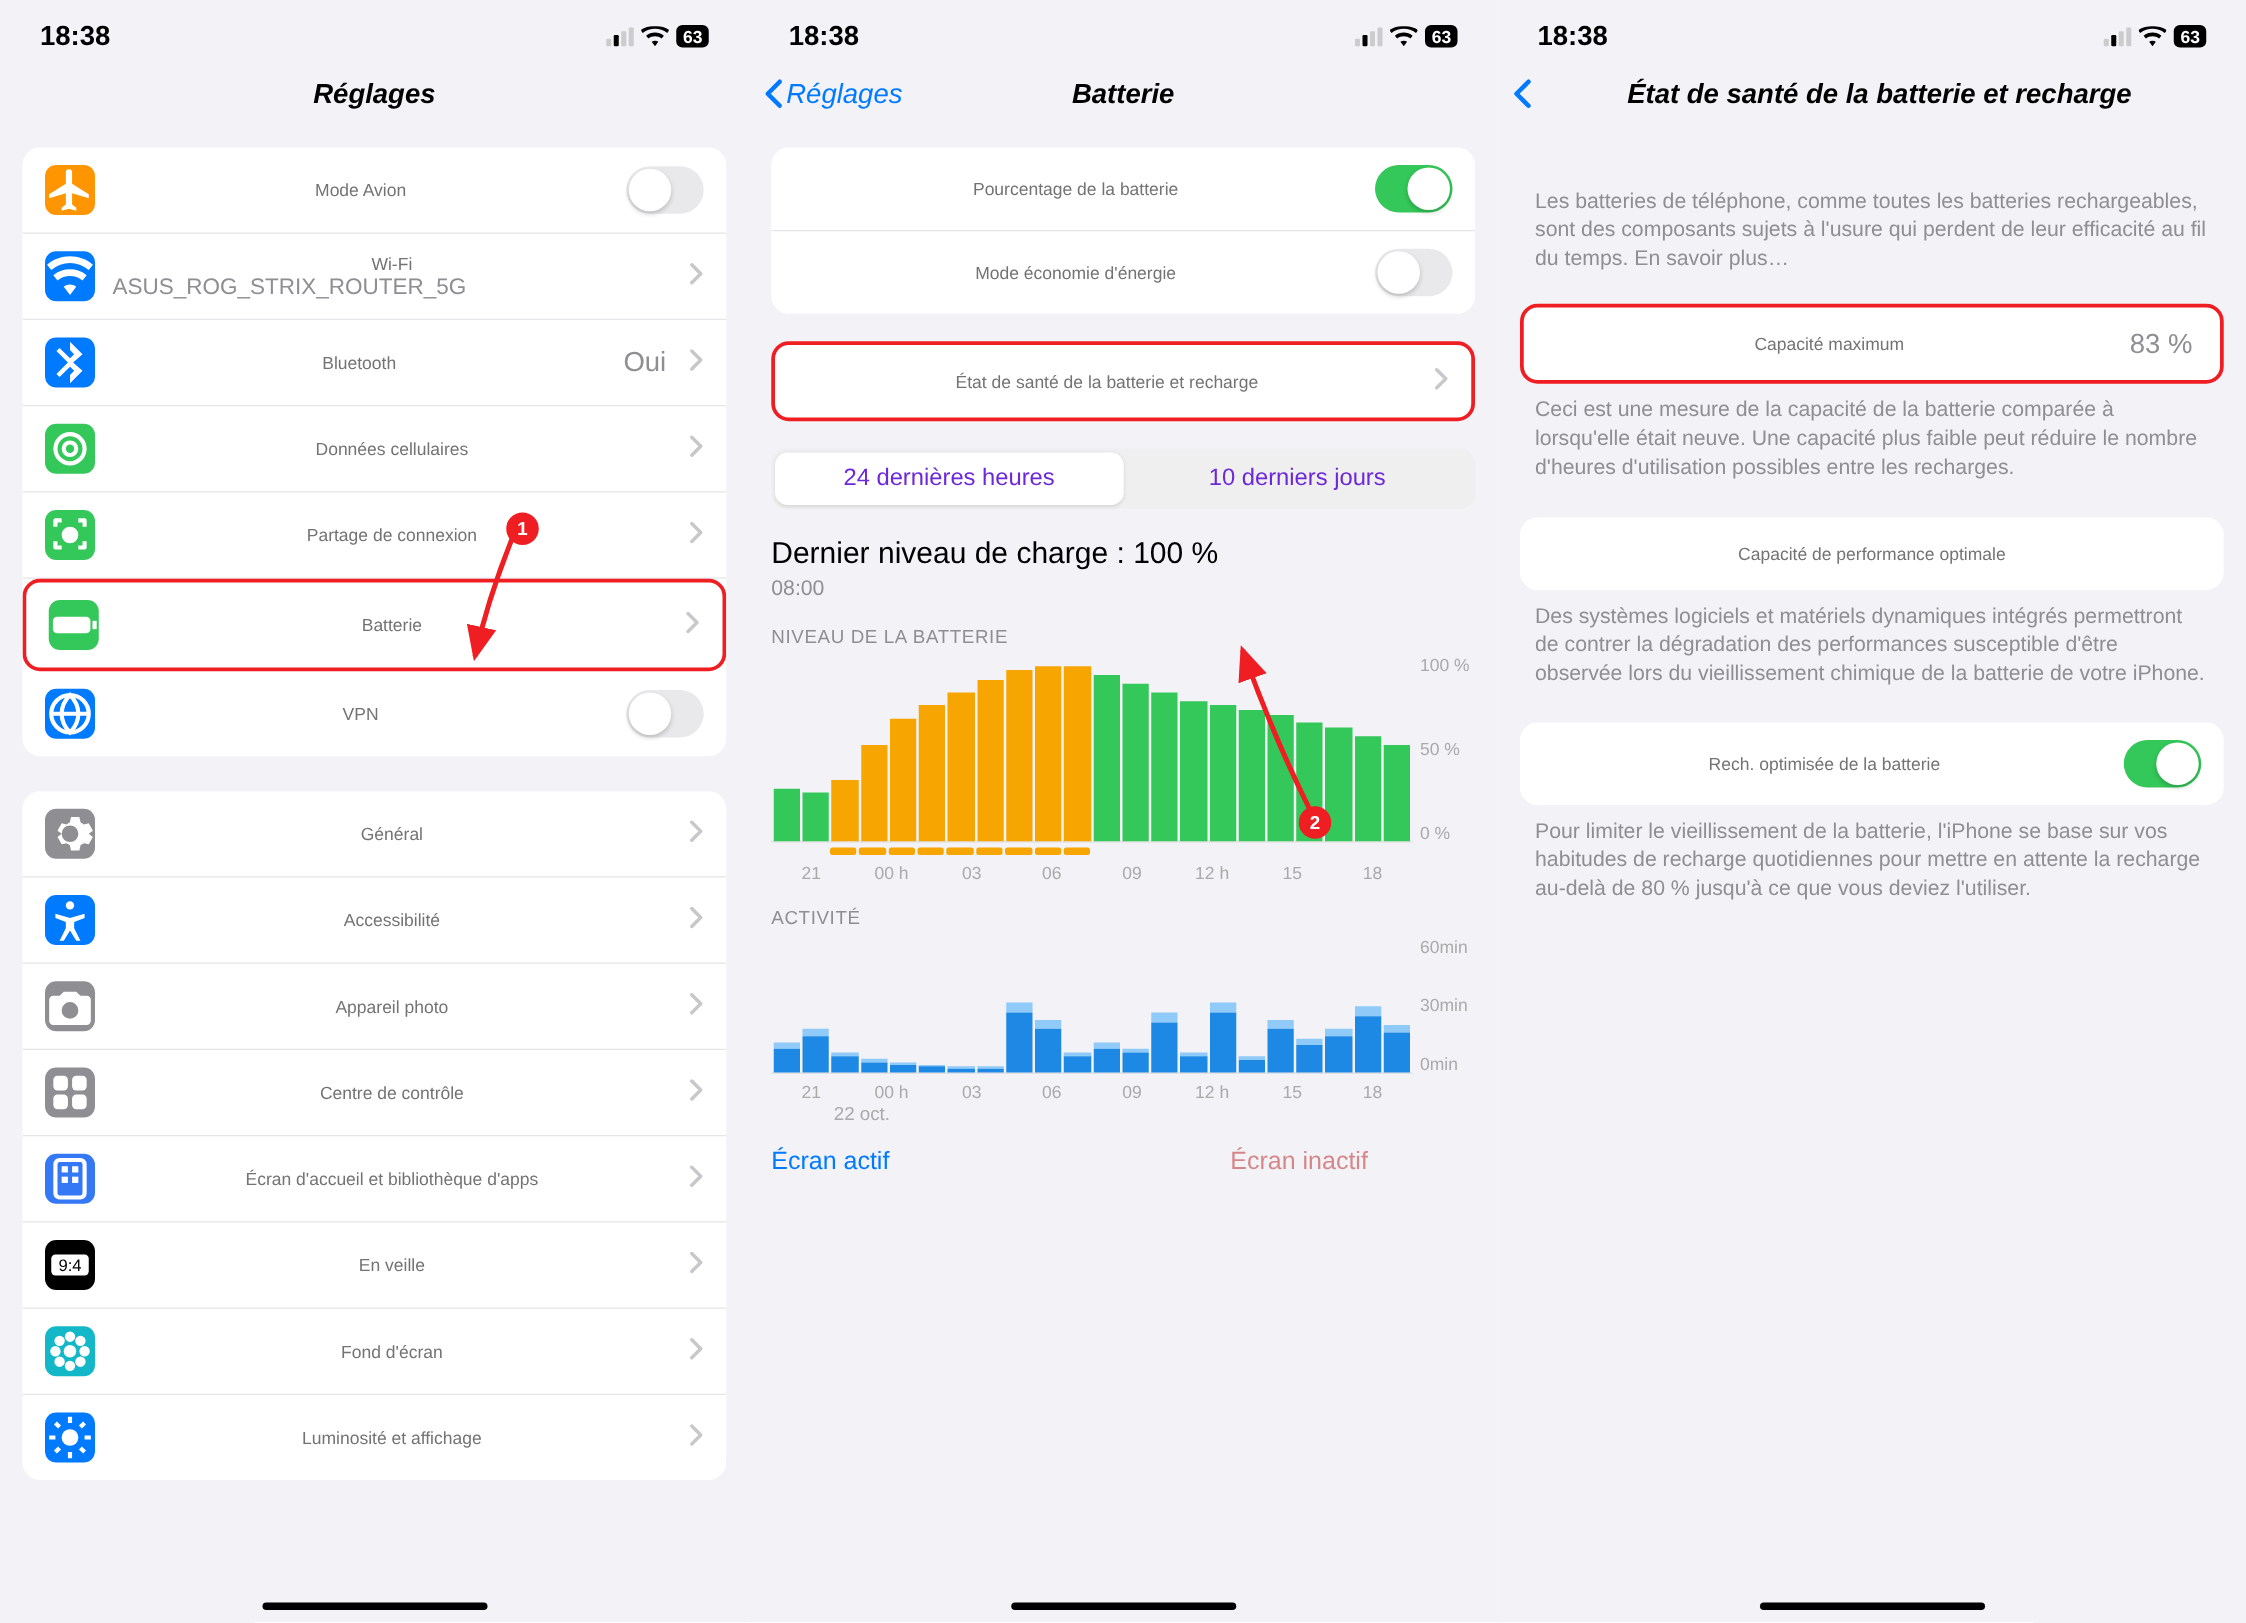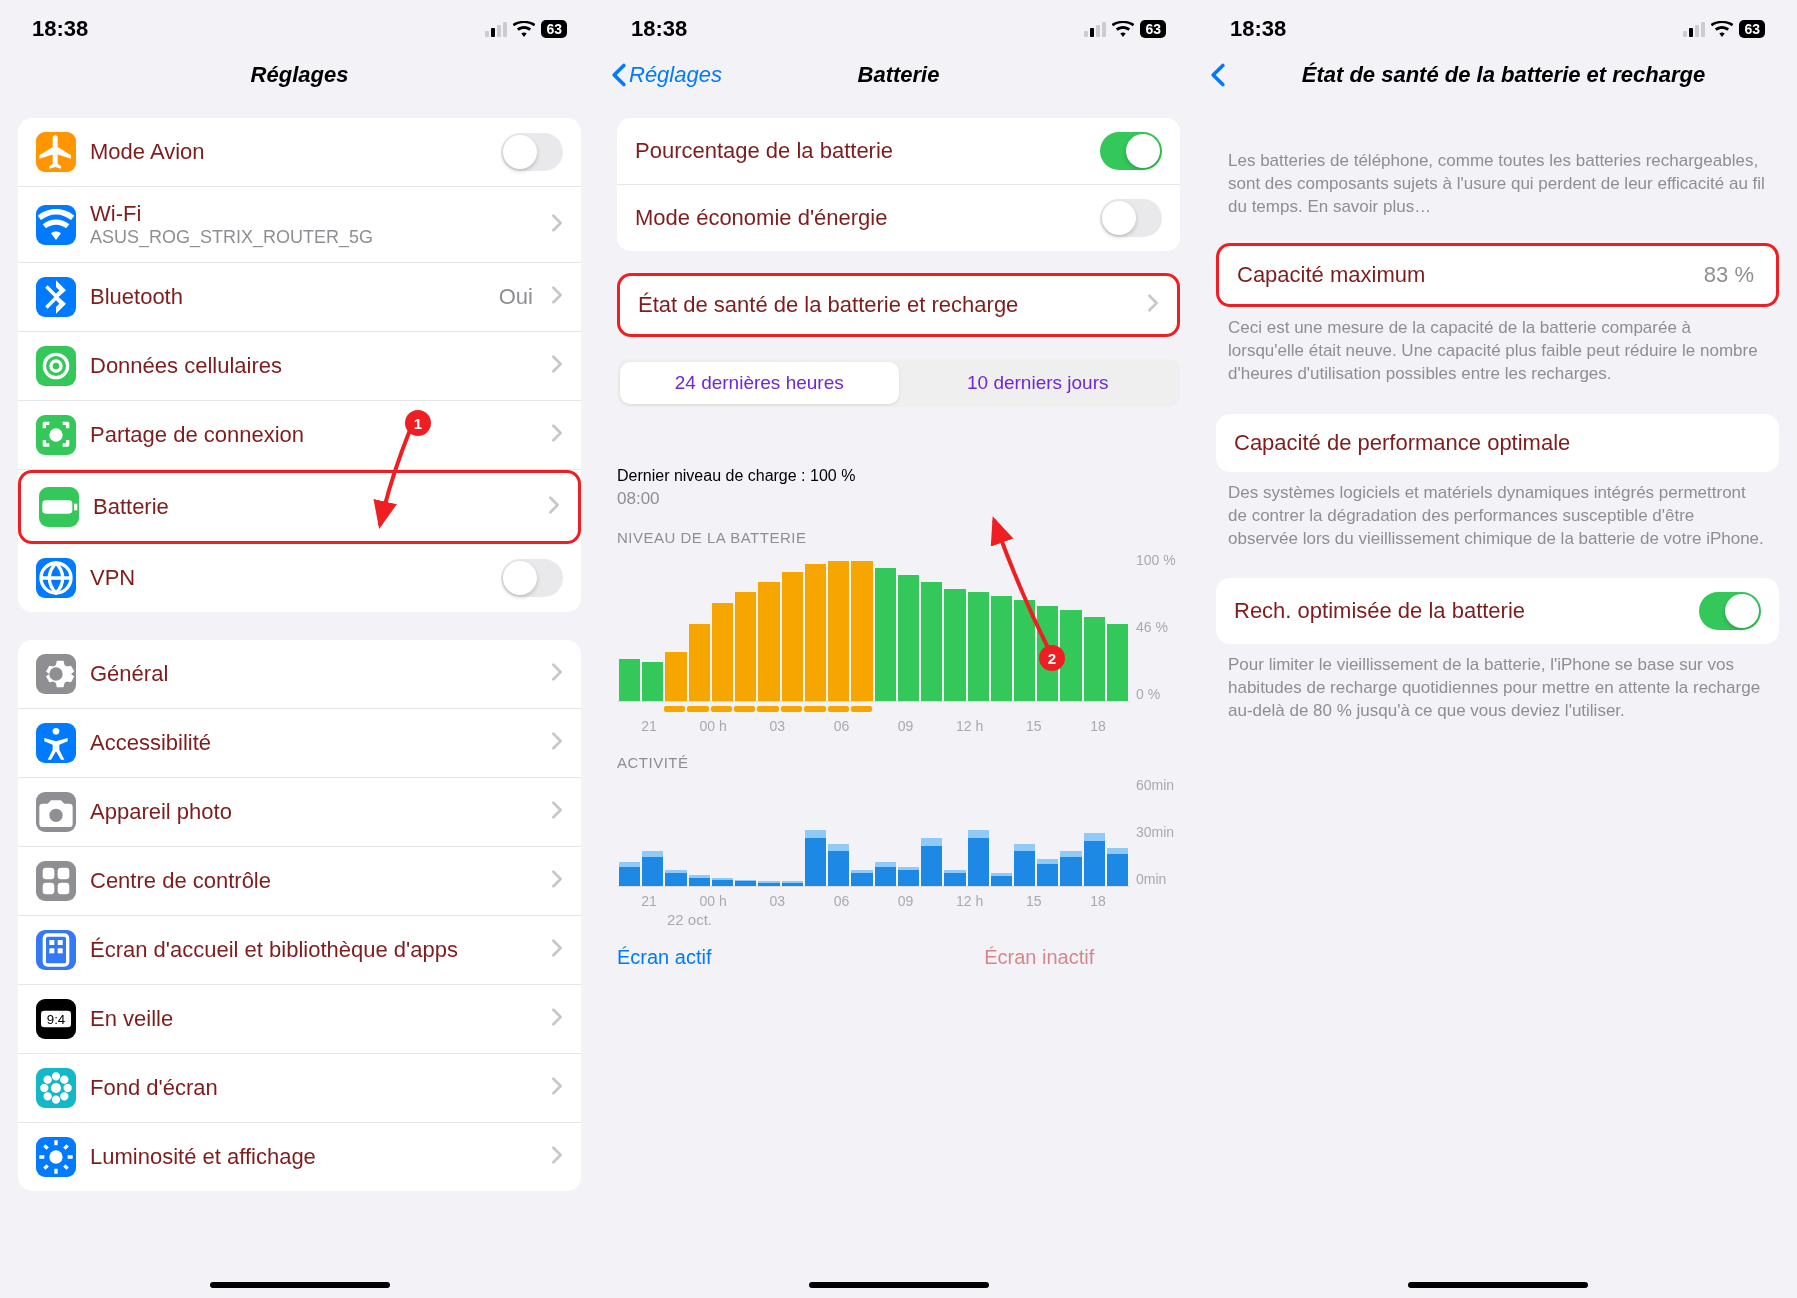--- a/index.html
+++ b/index.html
@@ -17,40 +17,40 @@
 .batt-box { background: #000; color: #fff; font-size: 14px; font-weight: 700; border-radius: 5px; padding: 1px 5px; }
 .nav-header { display: flex; align-items: center; padding: 10px 12px; position: relative; min-height: 50px; font-style: italic; }
 .nav-back { color: #007aff; font-size: 22px; display: flex; align-items: center; gap: 2px; position: absolute; left: 12px; }
 .nav-title { font-size: 22px; font-weight: 600; text-align: center; width: 100%; }
 .nav-title.tight { font-size: 22px; }
 .section { margin: 18px 18px 0; background: #fff; border-radius: 14px; overflow: hidden; }
 .row { display: flex; align-items: center; padding: 14px 18px; border-bottom: 1px solid #e5e5ea; min-height: 58px; gap: 14px; position: relative; }
 .row:last-child { border-bottom: none; }
 .row-icon { width: 40px; height: 40px; border-radius: 9px; display: flex; align-items: center; justify-content: center; flex-shrink: 0; }
 .row-body { flex: 1; display: flex; flex-direction: column; justify-content: center; }
-.row-label { font-size: 22px; color: #7f1d1d; }
+.row-label { font-size: 14px; color: #737373; text-align: center; }
 .row-sub { font-size: 18px; color: #8e8e93; }
 .row-value { font-size: 22px; color: #8e8e93; margin-right: 4px; }
 .chevron { color: #c7c7cc; }
 .chevron svg { width: 12px; height: 18px; }
 .toggle { width: 62px; height: 38px; border-radius: 19px; position: relative; transition: .2s; }
 .toggle.on { background: #34c759; }
 .toggle.off { background: #e9e9eb; }
 .toggle .knob { width: 34px; height: 34px; background: #fff; border-radius: 50%; position: absolute; top: 2px; box-shadow: 0 2px 4px rgba(0,0,0,.2); }
 .toggle.on .knob { right: 2px; }
 .toggle.off .knob { left: 2px; }
 .footer-text { font-size: 17px; color: #8e8e93; padding: 10px 30px 0; line-height: 1.35; }
 .highlight-red { border: 3px solid #ef1e23; border-radius: 14px; }
 .marker { position: absolute; width: 26px; height: 26px; background: #ef1e23; border-radius: 50%; color: #fff; font-size: 15px; display: flex; align-items: center; justify-content: center; font-weight: 600; z-index: 10; }
 .arrow-svg { position: absolute; z-index: 9; pointer-events: none; }
 .seg-control { display: flex; margin: 22px 18px 0; background: #efeff0; border-radius: 12px; padding: 3px; }
 .seg { flex: 1; text-align: center; padding: 10px 0; font-size: 19px; color: #6d28d9; border-radius: 10px; }
 .seg.active { background: #fff; font-weight: 500; box-shadow: 0 1px 3px rgba(0,0,0,.1); }
 .chart-area { margin: 18px 18px 0; }
-.chart-title { font-size: 16px; padding: 4px 0; margin-top: 38px; }
+.chart-title { font-size: 24px; padding: 4px 0; }
 .chart-sub { font-size: 17px; color: #8e8e93; }
 .chart-label { font-size: 15px; color: #8e8e93; letter-spacing: .5px; margin: 20px 0 6px; }
 .chart-box { position: relative; height: 150px; display: flex; }
 .chart-bars { flex: 1; display: flex; align-items: flex-end; gap: 2px; border-bottom: 1px solid #ddd; padding: 0 2px; }
 .chart-bars .bar { flex: 1; display: flex; flex-direction: column; justify-content: flex-end; }
 .chart-bars .seg-o { background: #f7a500; }
 .chart-bars .seg-g { background: #34c759; }
 .chart-yaxis { width: 50px; display: flex; flex-direction: column; justify-content: space-between; font-size: 14px; color: #aaa; text-align: left; padding-left: 6px; gap: 16px; }
 .chart-xaxis { display: flex; font-size: 14px; color: #aaa; margin-top: 6px; padding-right: 50px; }
 .chart-xaxis span { flex: 1; text-align: center; }
@@ -466,21 +466,21 @@
           </div>
           <div class="bar">
             <div class="seg-g" style="height: 84px;"></div>
           </div>
           <div class="bar">
             <div class="seg-g" style="height: 77px;"></div>
           </div>
         </div>
       <div class="chart-yaxis">
         <span>100 %</span>
-        <span>46 %</span>
+        <span>50 %</span>
         <span>0 %</span>
       </div>
     </div>
     <div class="charging-strip" id="charge-strip">
         <span></span>
         <span></span>
         <span class="on"></span>
         <span class="on"></span>
         <span class="on"></span>
         <span class="on"></span>

